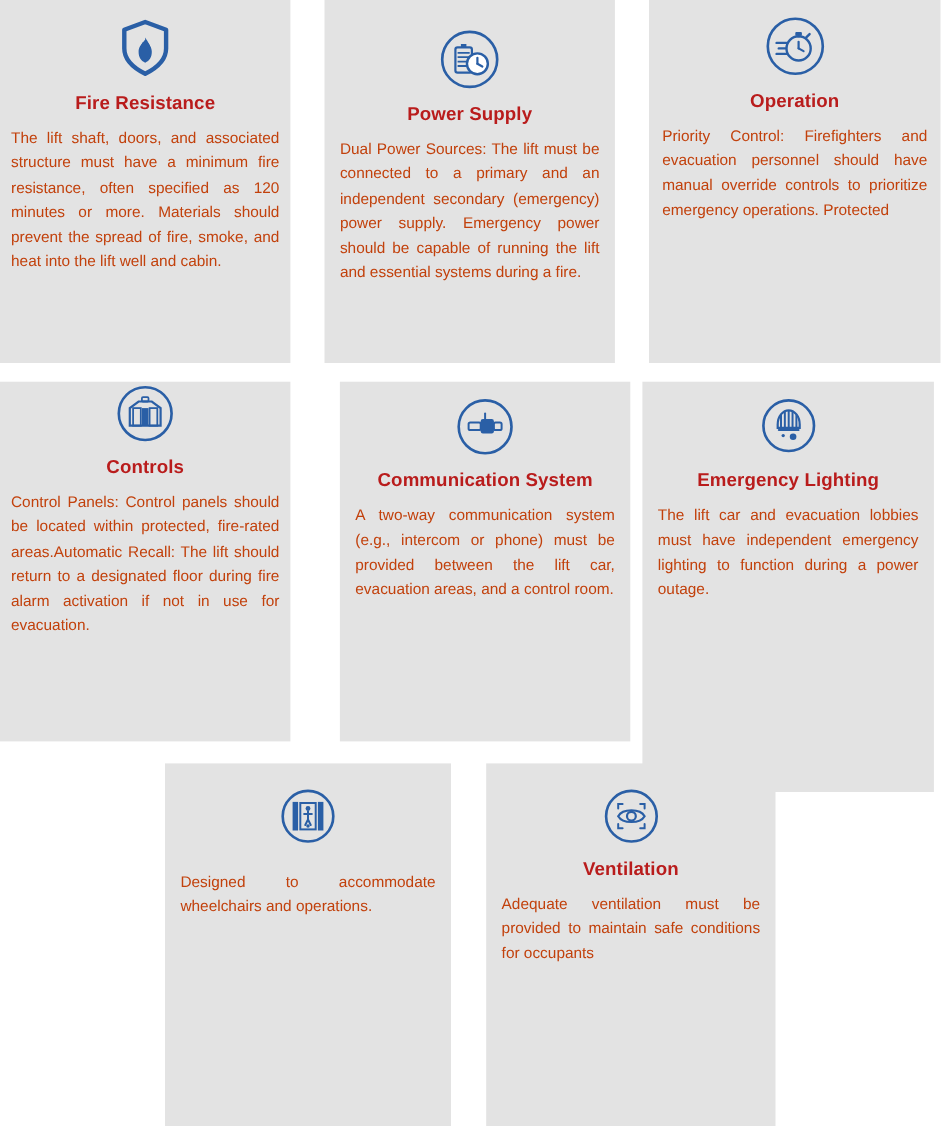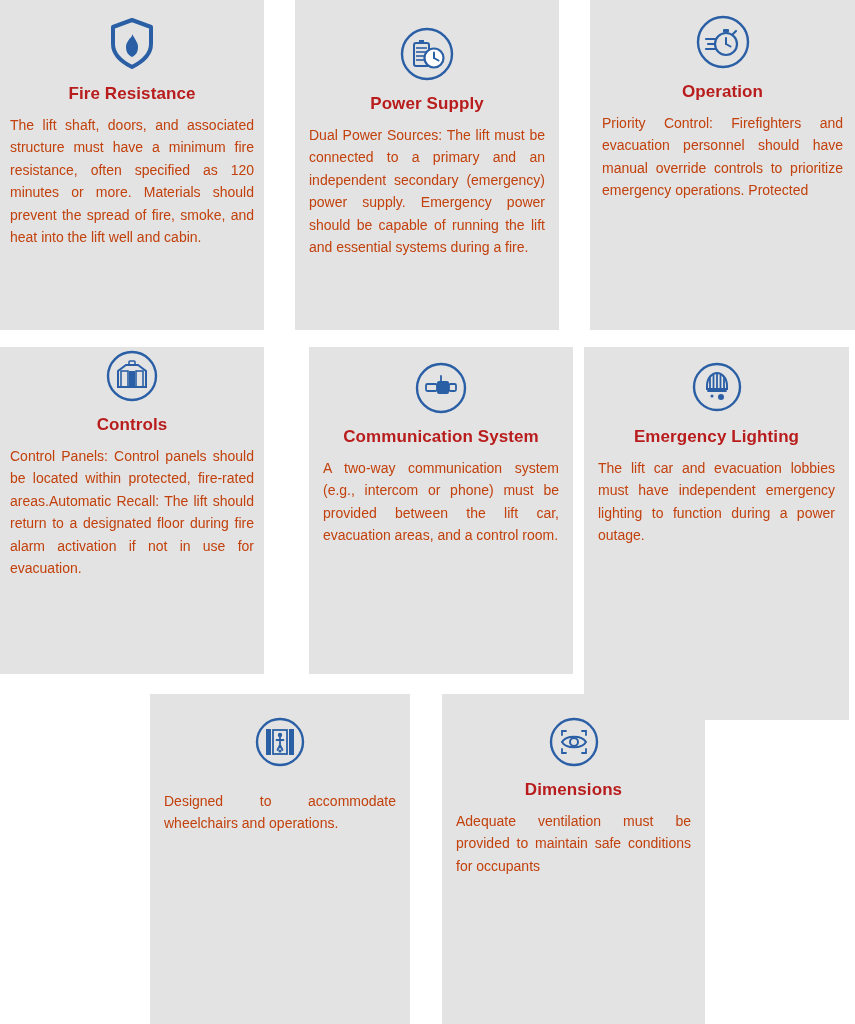--- a/index.html
+++ b/index.html
@@ -236,19 +236,19 @@
           <circle cx="28" cy="28" r="23" fill="none" stroke="#2a5fa6" stroke-width="2.4"></circle>
           <path d="M16 28 C20 21 36 21 40 28 C36 35 20 35 16 28 Z" fill="none" stroke="#2a5fa6" stroke-width="2"></path>
           <circle cx="28" cy="28" r="4" fill="none" stroke="#2a5fa6" stroke-width="2"></circle>
           <path d="M16 21 L16 17 L20 17" fill="none" stroke="#2a5fa6" stroke-width="1.8" stroke-linecap="round"></path>
           <path d="M40 21 L40 17 L36 17" fill="none" stroke="#2a5fa6" stroke-width="1.8" stroke-linecap="round"></path>
           <path d="M16 35 L16 39 L20 39" fill="none" stroke="#2a5fa6" stroke-width="1.8" stroke-linecap="round"></path>
           <path d="M40 35 L40 39 L36 39" fill="none" stroke="#2a5fa6" stroke-width="1.8" stroke-linecap="round"></path>
         </svg>
       </span>
       <div class="title-gap"></div>
-      <div class="card-title">Dimensions</div>
+      <div class="card-title">Ventilation</div>
       <div class="body-gap"></div>
       <p class="card-body">Adequate ventilation must be provided to maintain safe conditions for occupants</p>
     </div>
   </div>
 
 </div>
 
 </body></html>

